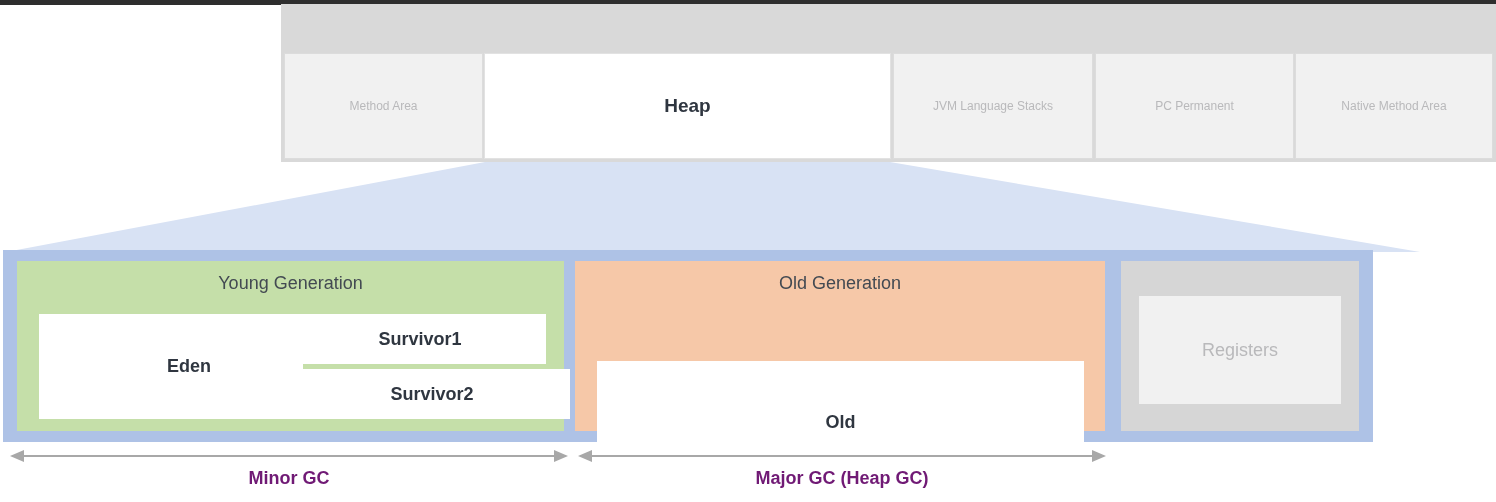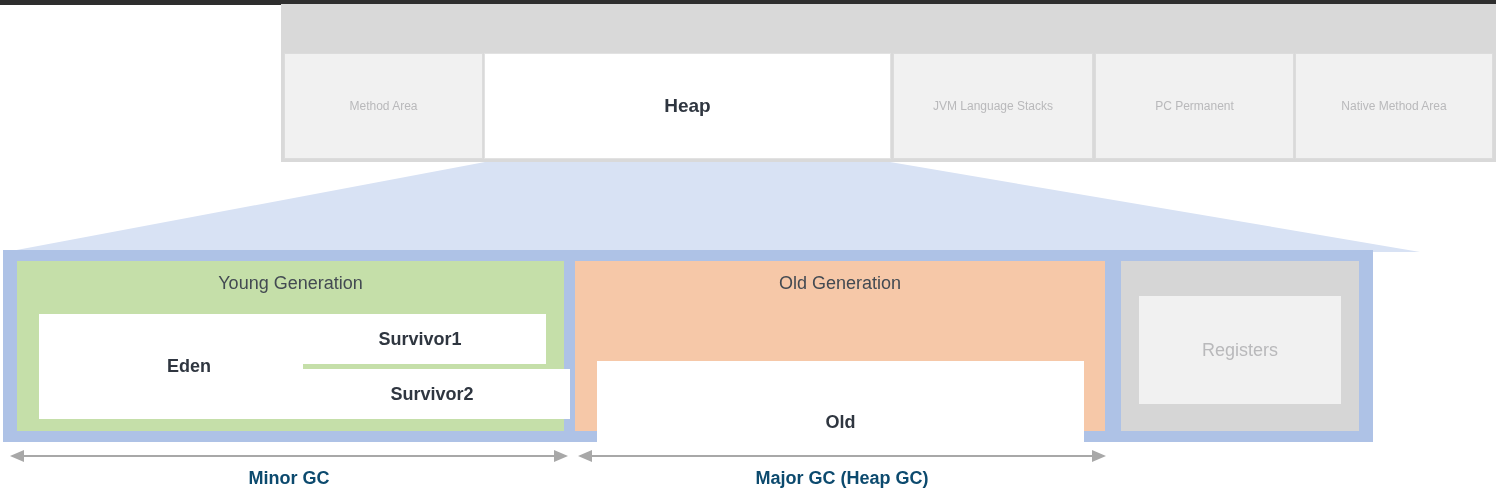--- a/index.html
+++ b/index.html
@@ -85,21 +85,21 @@
     left:18px;top:35px;width:202px;height:108px;
     background:#f1f1f1;color:#b9b9bb;font-weight:normal;
   }
 
   
   .gc-group{position:absolute;height:56px;top:446px;}
   #gc-minor{left:10px; width:558px;}
   #gc-major{left:578px;width:528px;}
   .gc-label{
     position:absolute;left:0;top:22px;width:100%;
-    text-align:center;font-size:18px;font-weight:bold;color:#0c4a6e;
+    text-align:center;font-size:18px;font-weight:bold;color:#701a75;
   }
   .gc-arrow{position:absolute;left:0;top:0;width:100%;height:20px;}
 </style>
 </head>
 <body>
 
 <div class="topstrip"></div>
 
 <div class="jvm-panel">
 

